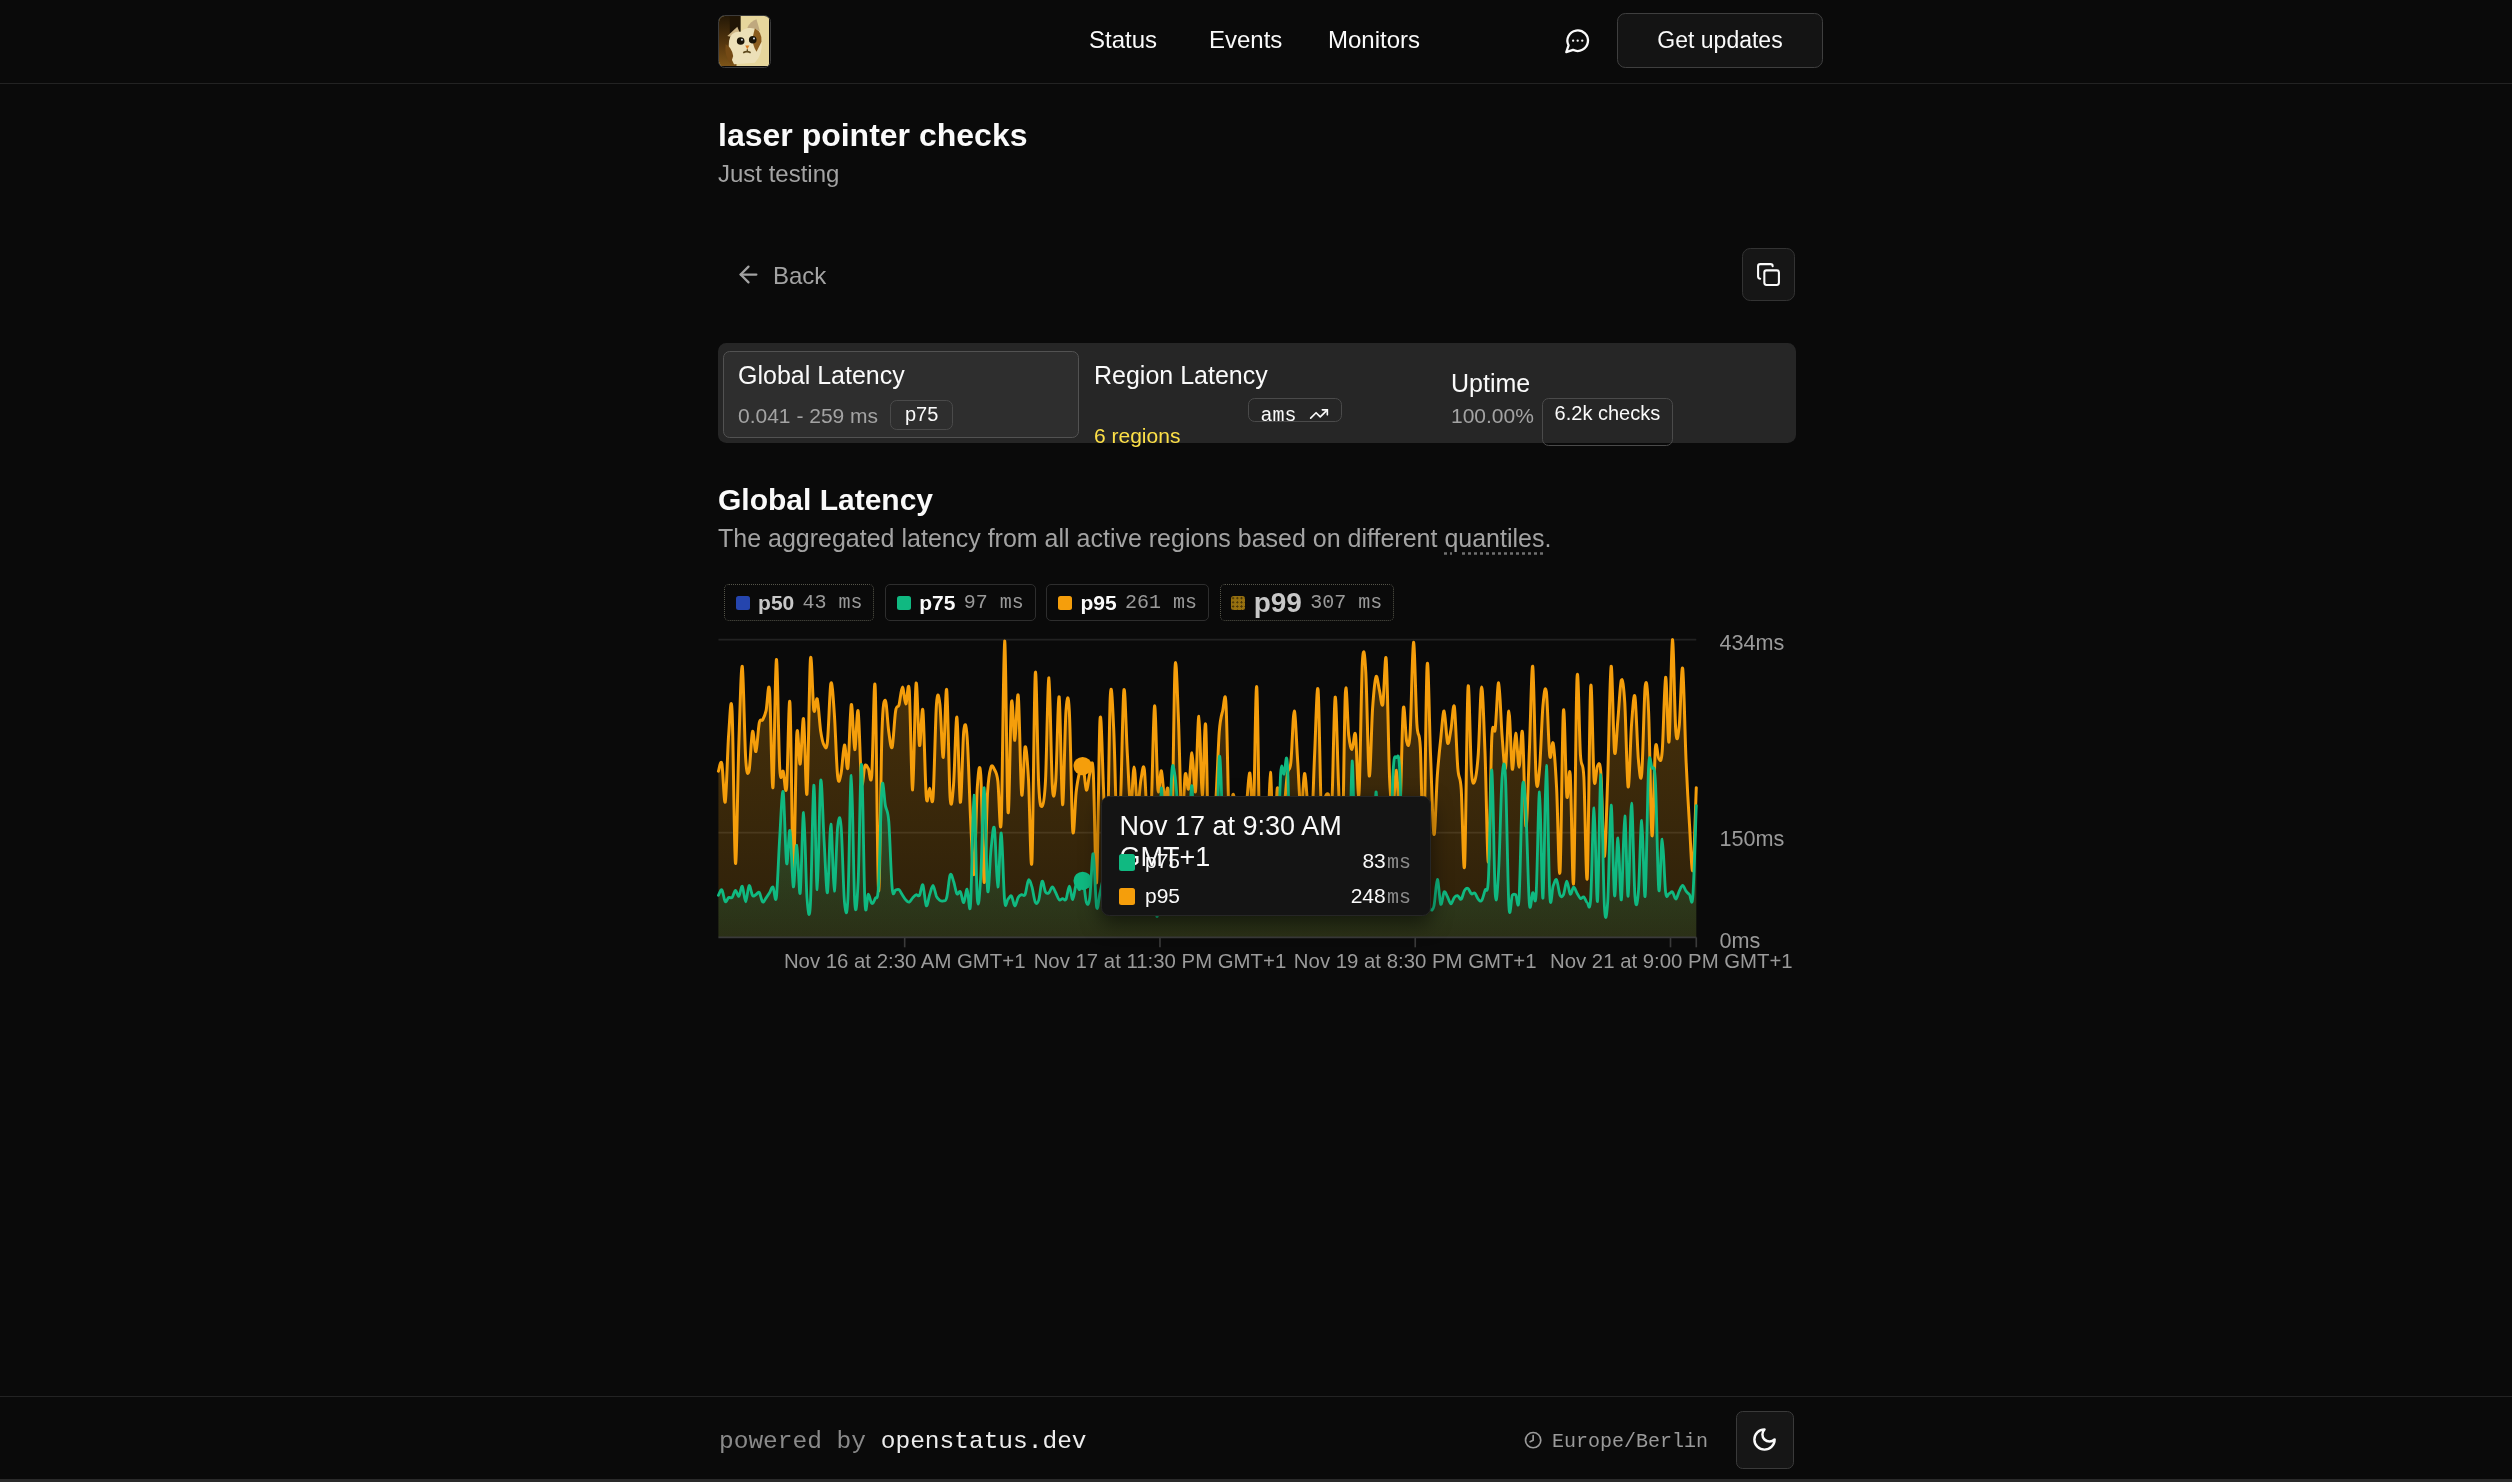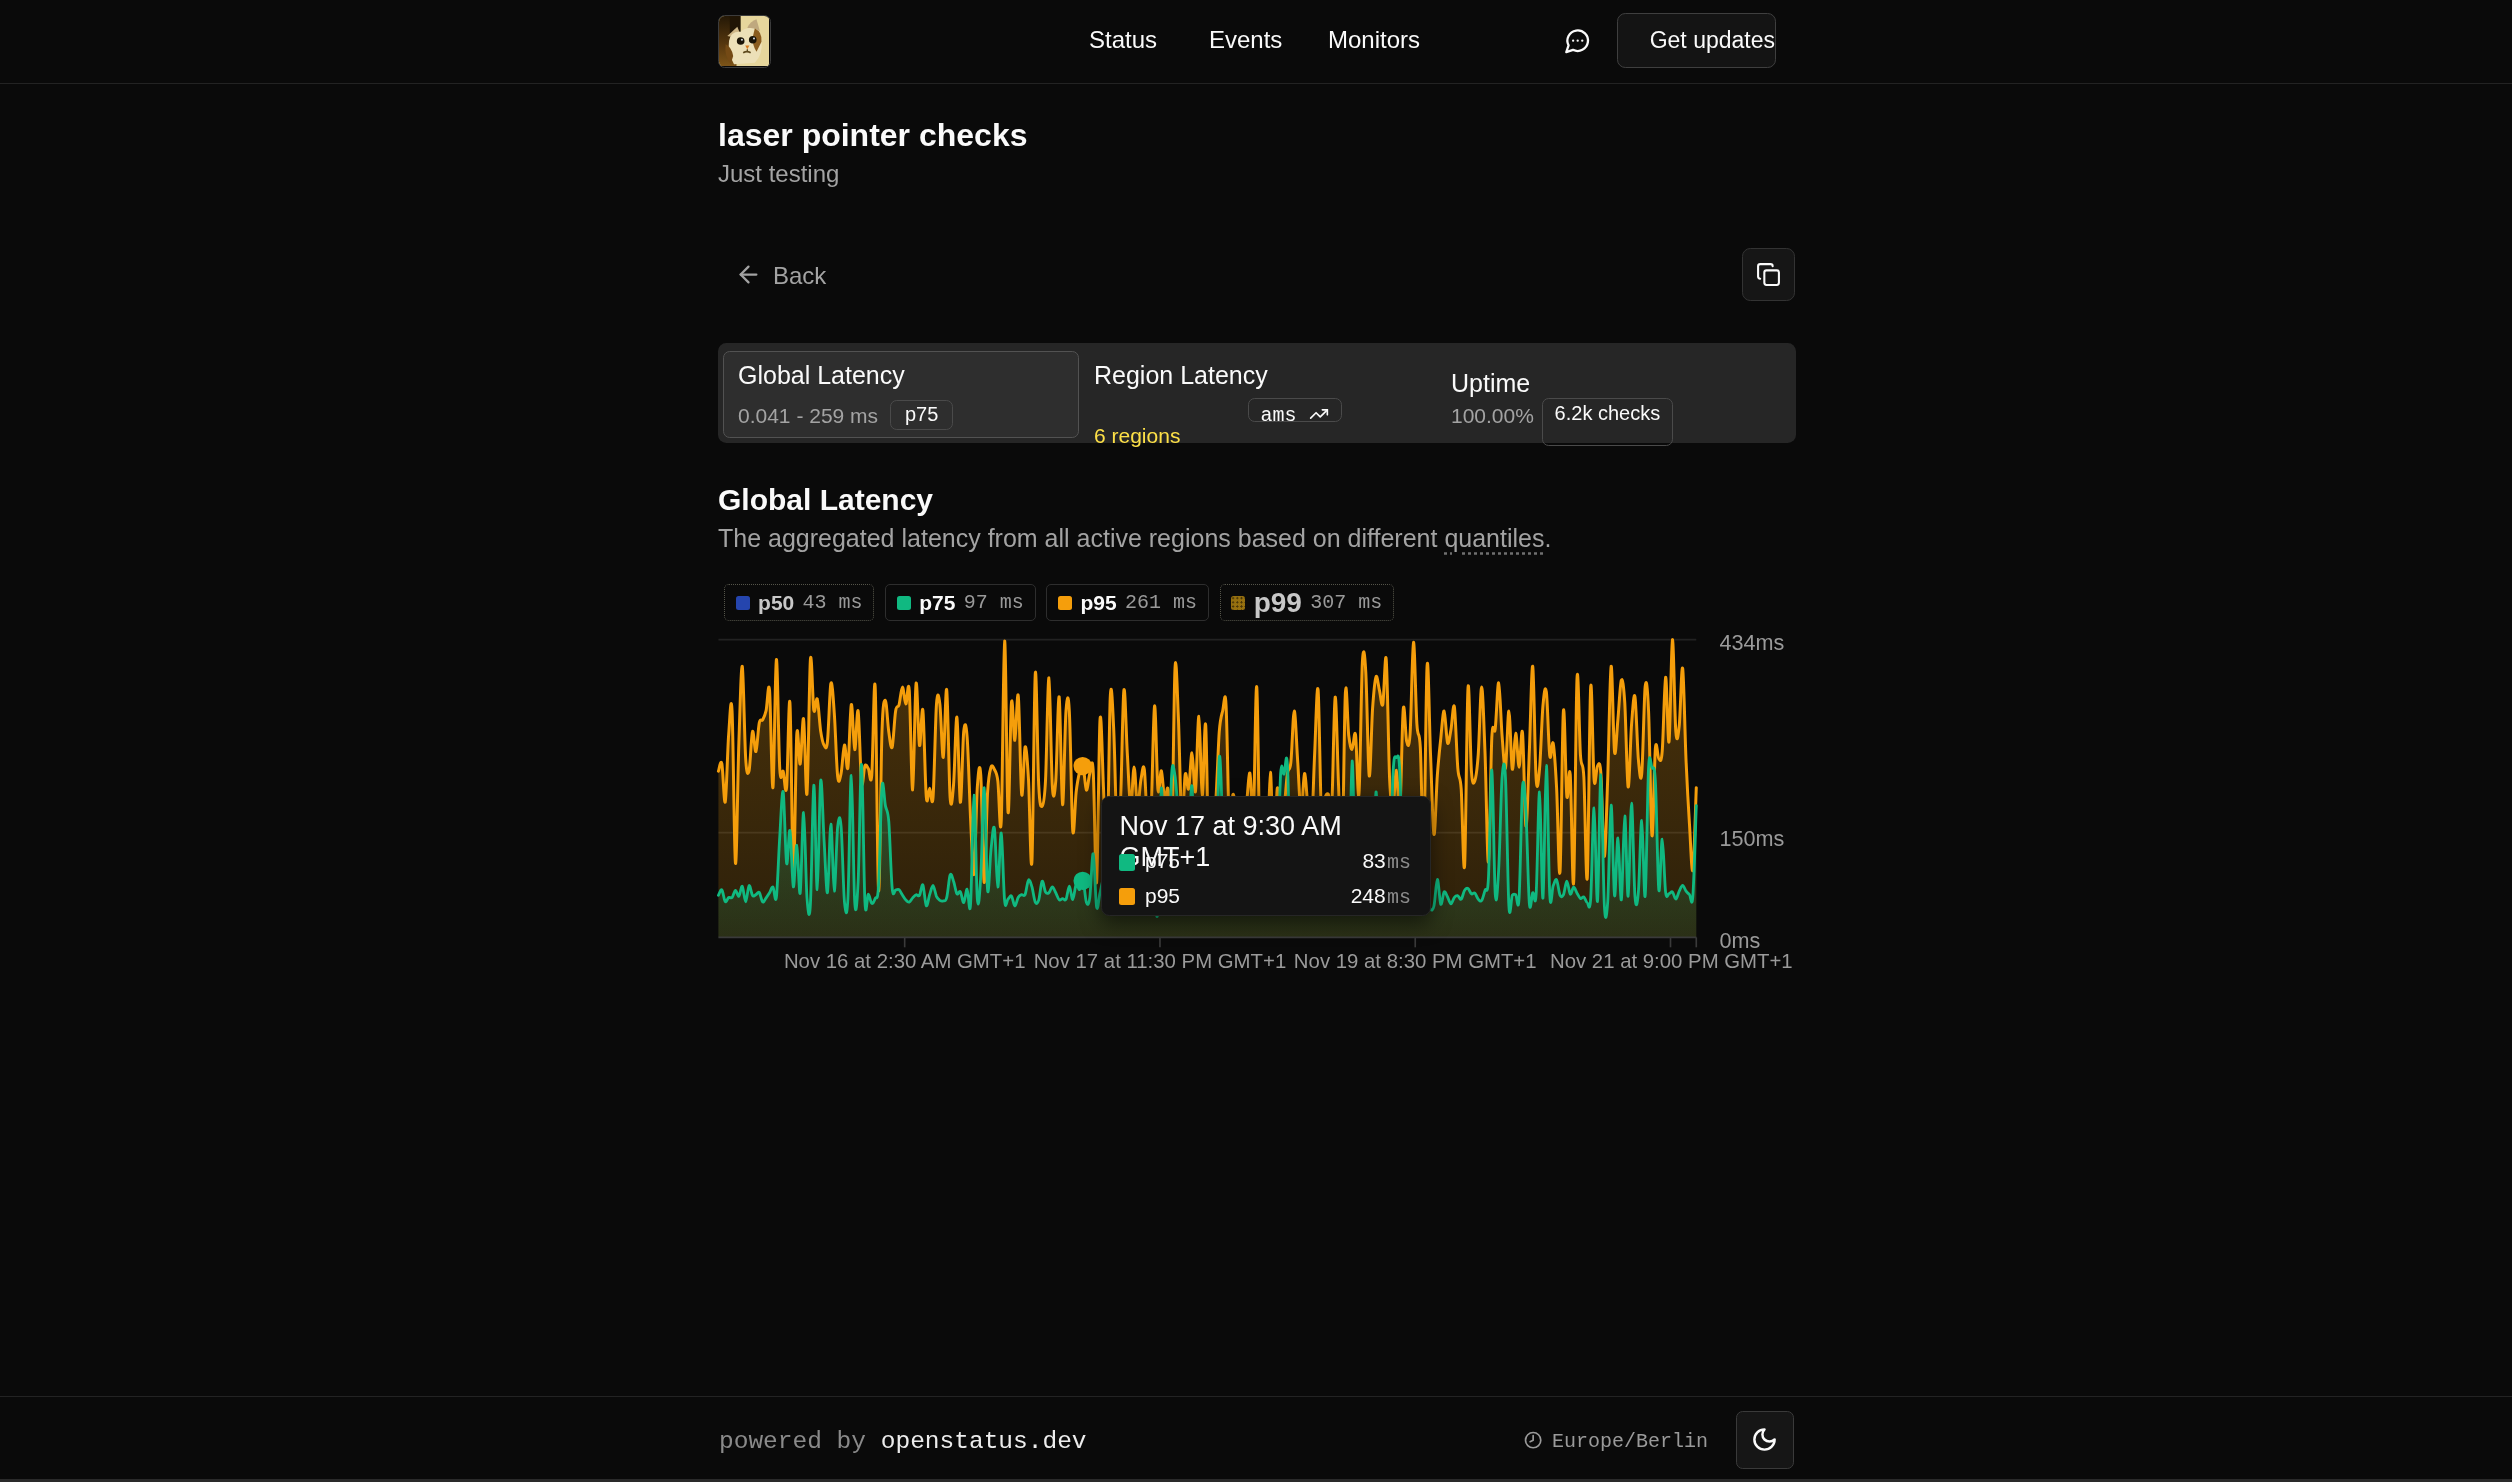--- a/index.html
+++ b/index.html
@@ -45,21 +45,21 @@
     <span style="position:absolute;left:239px;">Monitors</span>
   </div>
 
   <svg class="abs" style="left:1564px;top:27.4px;" width="27.4" height="27.4" viewBox="0 0 24 24" fill="none" stroke="#fafafa" stroke-width="2" stroke-linecap="round" stroke-linejoin="round">
     <path d="M7.9 20A9 9 0 1 0 4 16.1L2 22Z"></path>
     <path d="M8 12h.01"></path>
       <path d="M12 12h.01"></path>
       <path d="M16 12h.01"></path>
   </svg>
 
-  <div class="abs" style="left:1617px;top:13.3px;width:159px;height:55px;border:1.7px solid #3f3f3f;border-radius:8.3px;background:#141414;color:#fafafa;font-size:23px;line-height:52px;text-align:right;">Get updates</div>
+  <div class="abs" style="left:1617px;top:13.3px;width:206px;height:55px;border:1.7px solid #3f3f3f;border-radius:8.3px;background:#141414;color:#fafafa;font-size:23px;line-height:52px;text-align:center;">Get updates</div>
 
   <div class="abs" style="left:718px;top:117px;font-size:32px;font-weight:700;color:#fafafa;">laser pointer checks</div>
   <div class="abs" style="left:718px;top:160px;font-size:24px;color:#a3a3a3;">Just testing</div>
 
   <svg class="abs" style="left:735px;top:261px;" width="27" height="27" viewBox="0 0 24 24" fill="none" stroke="#a3a3a3" stroke-width="2" stroke-linecap="round" stroke-linejoin="round">
     <path d="m12 19-7-7 7-7"></path>
       <path d="M19 12H5"></path>
   </svg>
   <div class="abs" style="left:773px;top:262px;font-size:24px;color:#a3a3a3;">Back</div>
 

